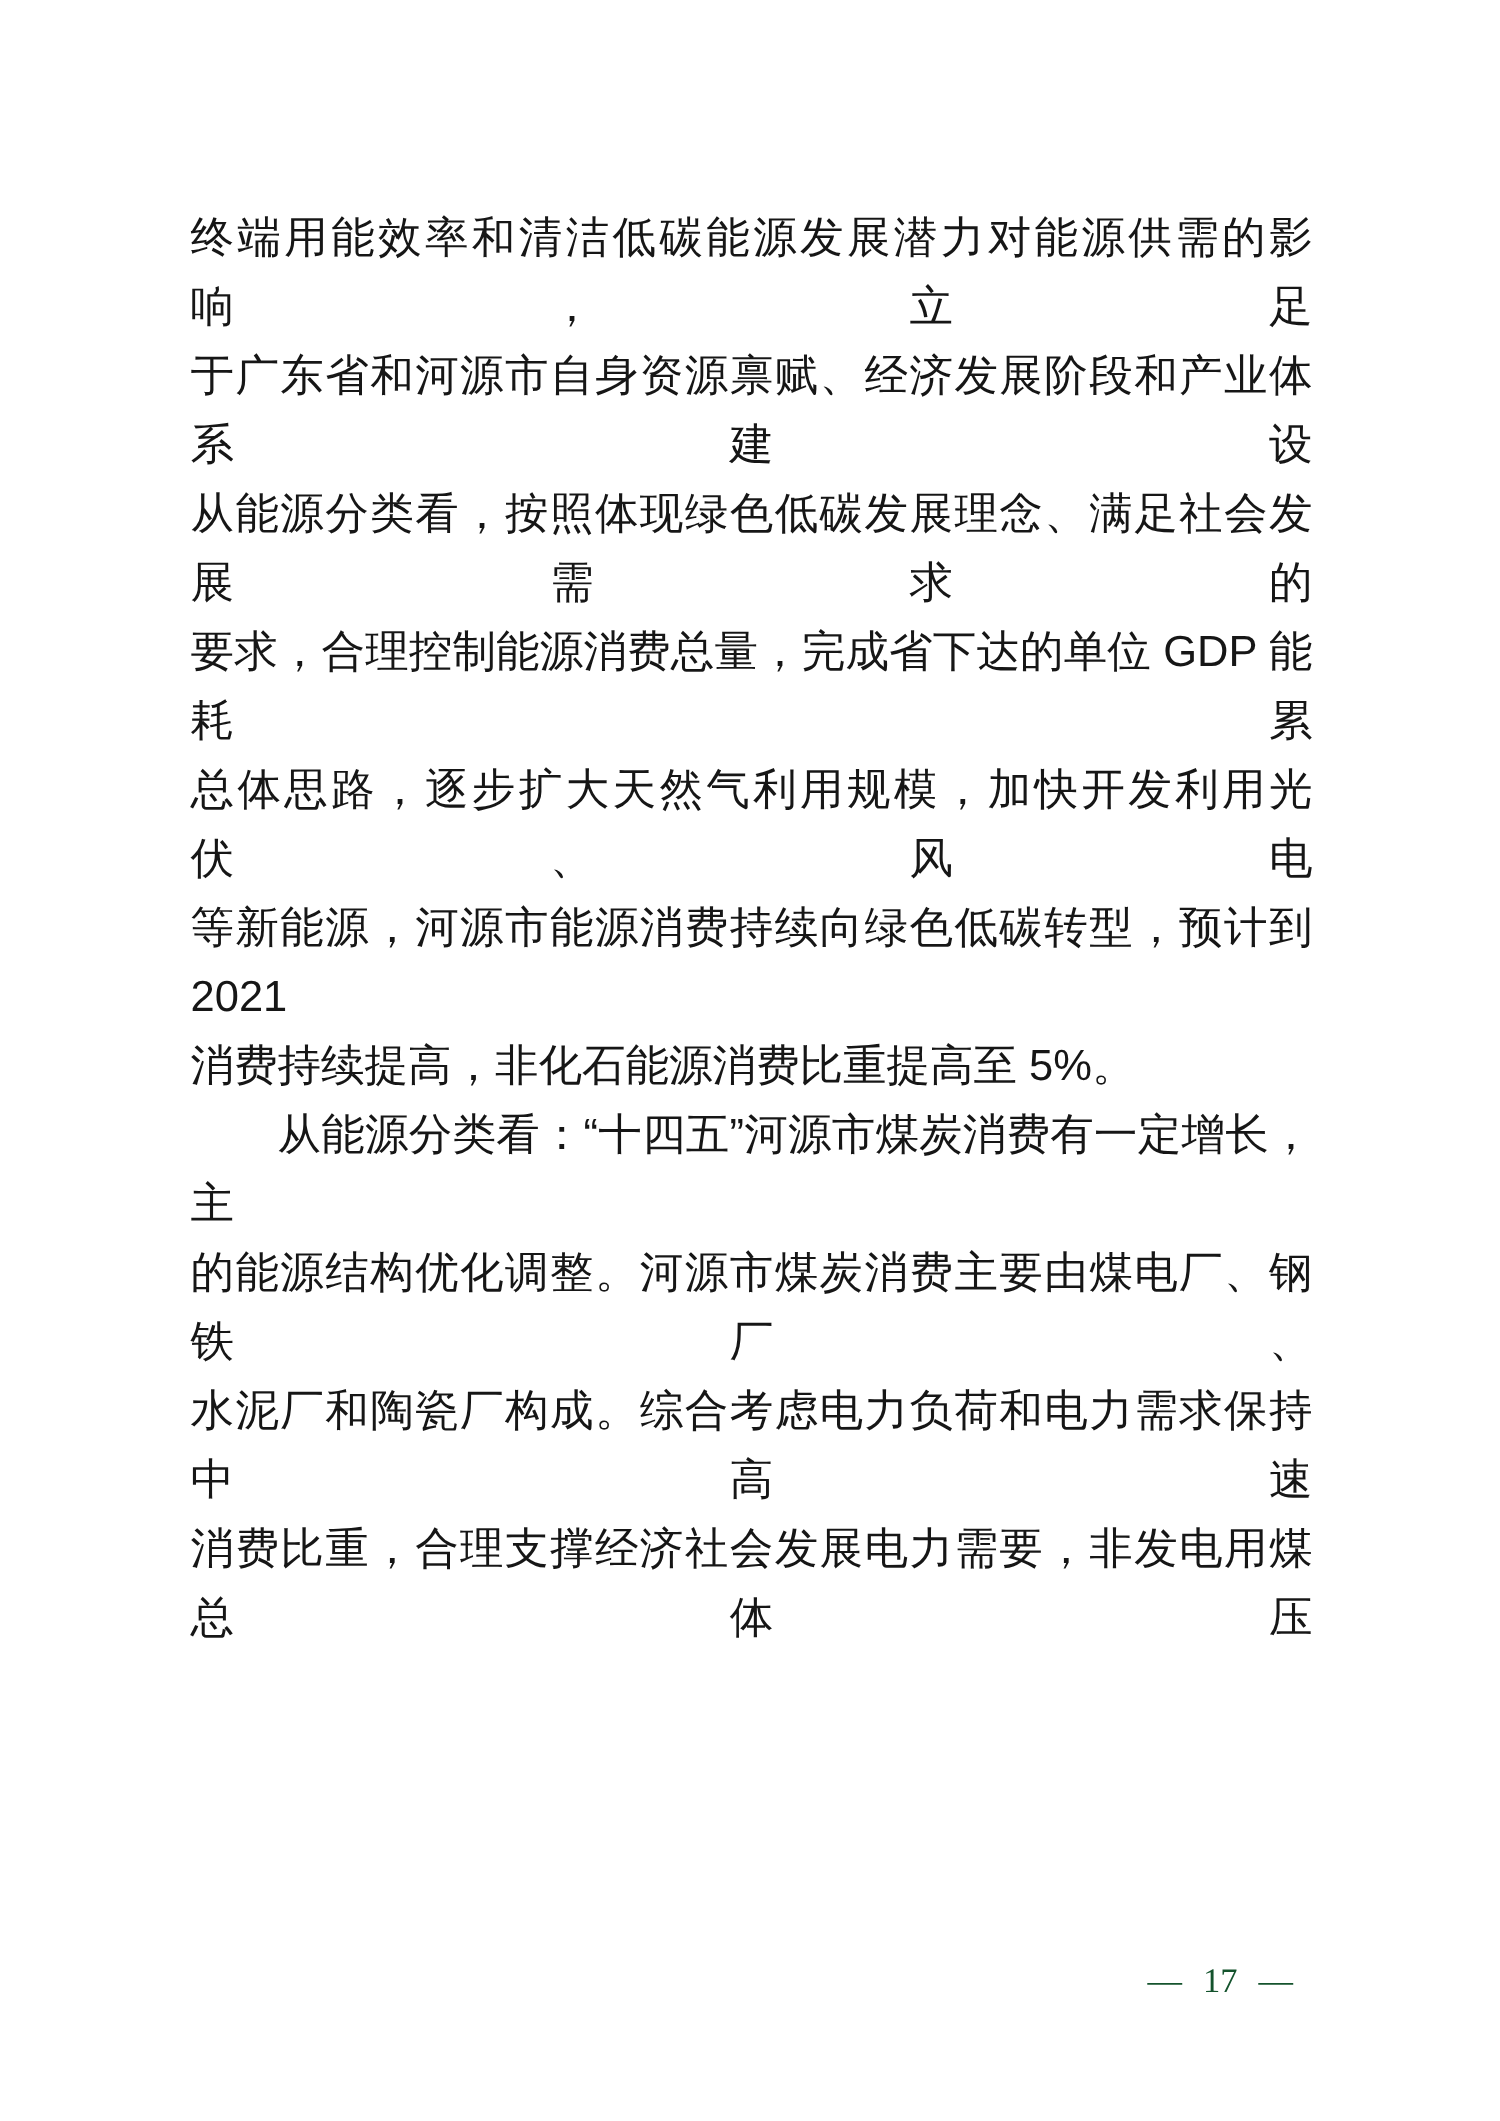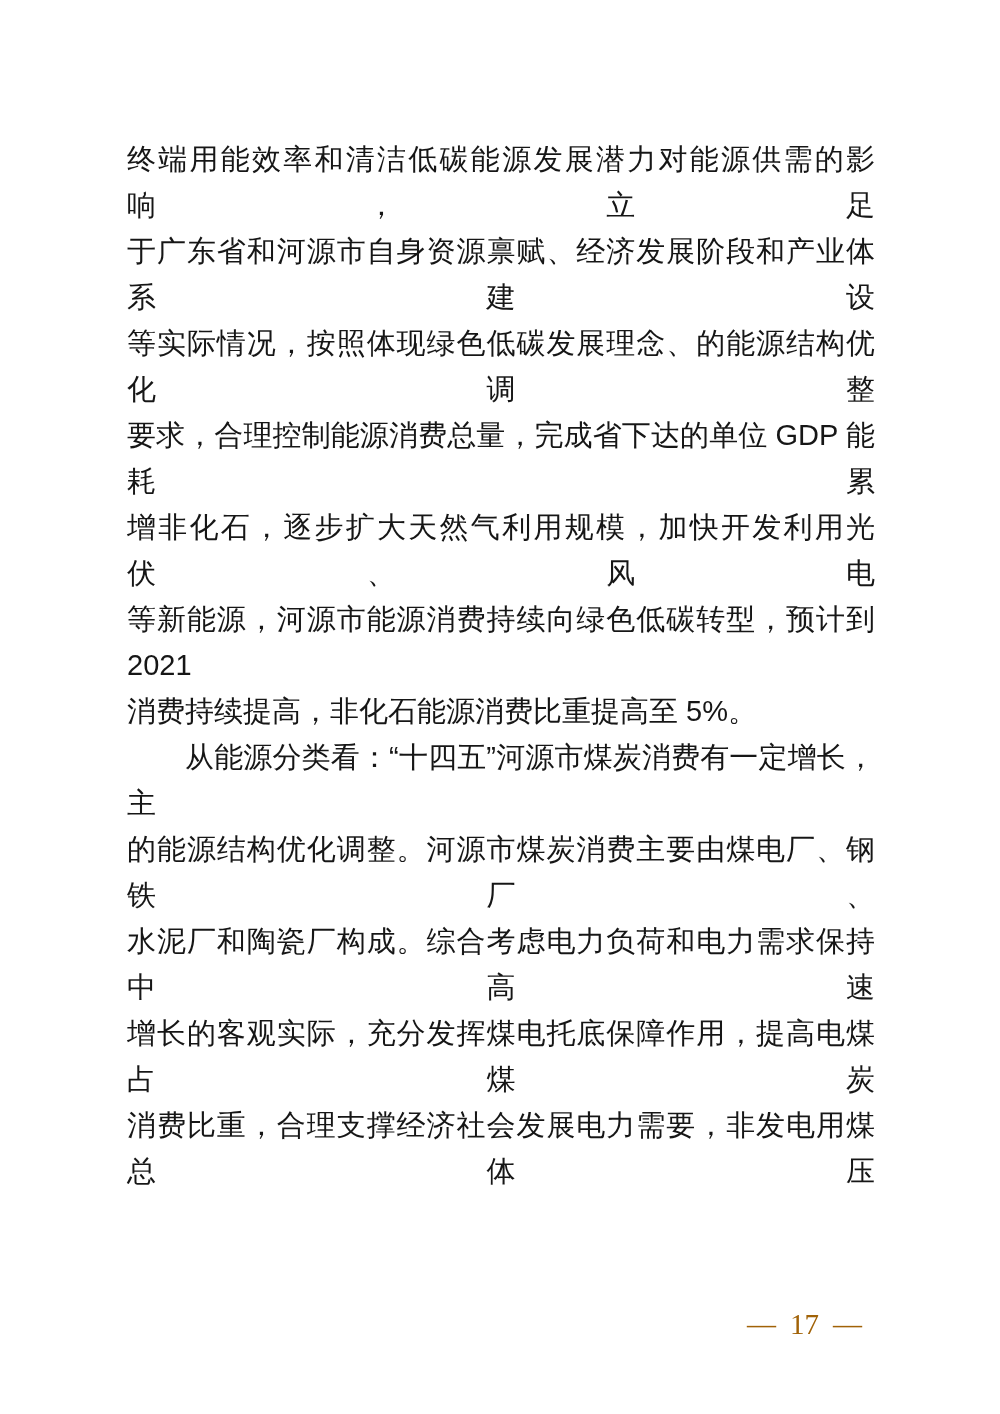--- a/index.html
+++ b/index.html
@@ -29,52 +29,51 @@
     white-space: normal;
   }
   .line.fill { text-align-last: justify; }
   .line.last { text-align-last: left; }
   .line.indent { text-indent: 2em; }
   .footer {
     position: absolute;
     top: 1308px;
     right: 138px;
     font-family: "Liberation Serif", "DejaVu Serif", serif;
-    font-size: 29px;
-    color: #a16207;
+    font-size: 23px;
+    color: #14532d;
     white-space: nowrap;
   }
   .footer .dash { letter-spacing: 0; }
   .footer .pn { margin: 0 14px; }
 </style>
 </head>
 <body>
 
 <div class="page">
 
   <div class="text-block">
 
     <div class="para">
       <span class="line fill">终端用能效率和清洁低碳能源发展潜力对能源供需的影响，立足</span>
       <span class="line fill">于广东省和河源市自身资源禀赋、经济发展阶段和产业体系建设</span>
-      <span class="line fill">等实际情况，按照体现绿色低碳发展理念、的能源结构优化调整</span>
+      <span class="line fill">从能源分类看，按照体现绿色低碳发展理念、满足社会发展需求的</span>
       <span class="line fill">要求，合理控制能源消费总量，完成省下达的单位 GDP 能耗累</span>
     </div>
 
     <div class="para">
-      <span class="line fill">增非化石，逐步扩大天然气利用规模，加快开发利用光伏、风电</span>
+      <span class="line fill">总体思路，逐步扩大天然气利用规模，加快开发利用光伏、风电</span>
       <span class="line fill">等新能源，河源市能源消费持续向绿色低碳转型，预计到 2021</span>
       <span class="line last">消费持续提高，非化石能源消费比重提高至 5%。</span>
     </div>
 
     <div class="para">
       <span class="line fill indent">从能源分类看：“十四五”河源市煤炭消费有一定增长，主</span>
       <span class="line fill">的能源结构优化调整。河源市煤炭消费主要由煤电厂、钢铁厂、</span>
       <span class="line fill">水泥厂和陶瓷厂构成。综合考虑电力负荷和电力需求保持中高速</span>
-      <span class="line fill">增长的客观实际，充分发挥煤电托底保障作用，提高电煤占煤炭</span>
       <span class="line fill">消费比重，合理支撑经济社会发展电力需要，非发电用煤总体压</span>
 
     </div>
 
   </div>
 
   <div class="footer">
     <span class="dash">—</span><span class="pn">17</span><span class="dash">—</span>
   </div>
 

